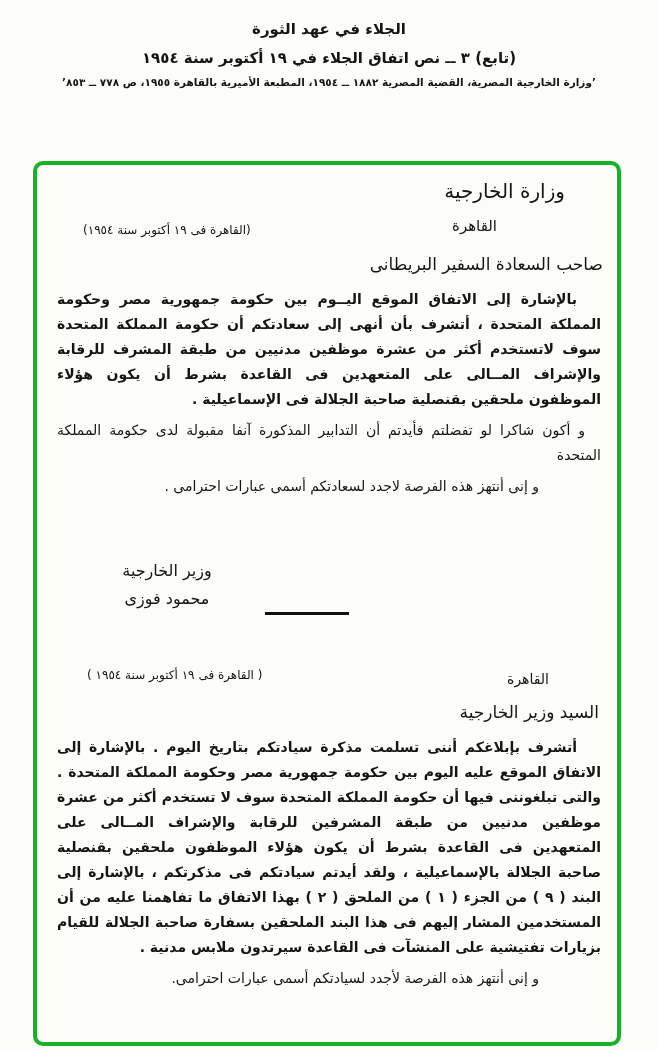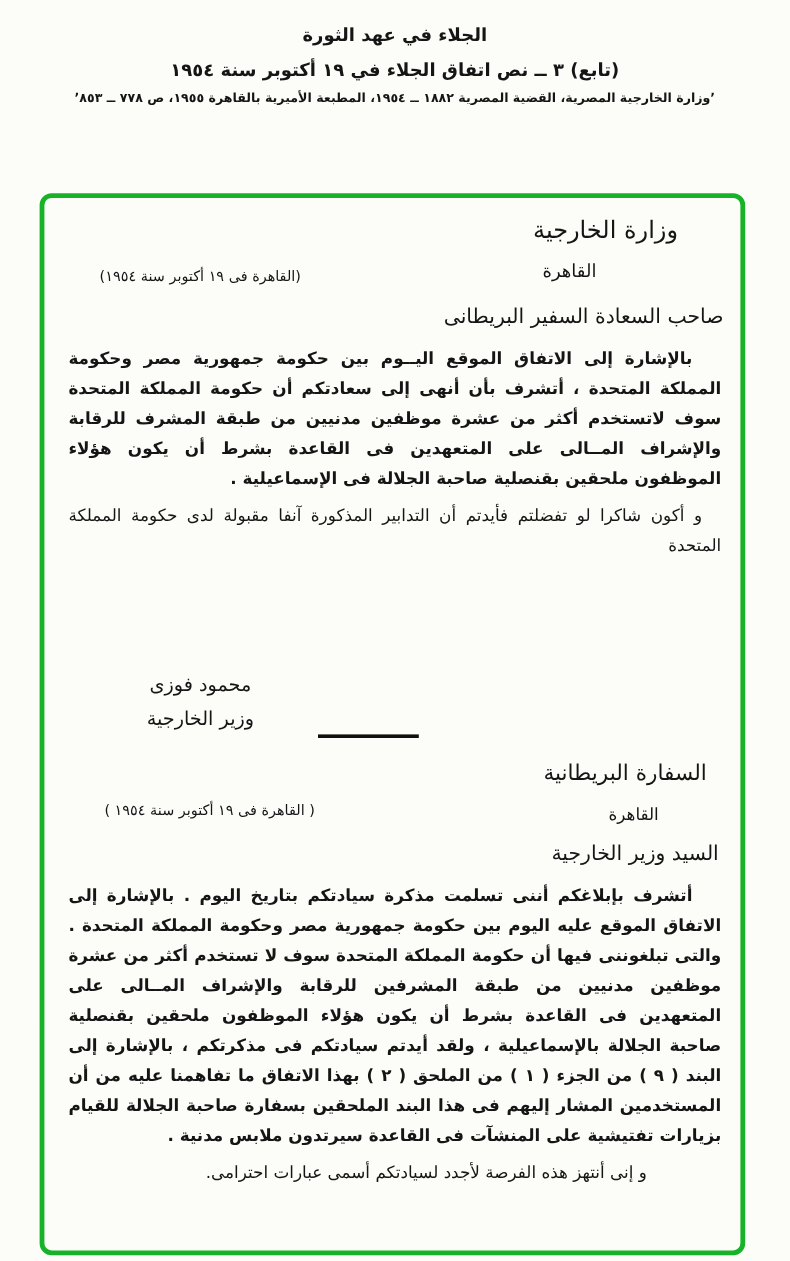--- a/index.html
+++ b/index.html
@@ -59,30 +59,30 @@
 <div class="doc-box" style="border-color: rgb(23, 178, 39);">
 
   <div class="lh1">وزارة الخارجية</div>
   <div class="city1">القاهرة</div>
   <div class="date1">(القاهرة فى ١٩ أكتوبر سنة ١٩٥٤)</div>
   <div class="sal1">صاحب السعادة السفير البريطانى</div>
 
   <div class="letter-body body1">
     <p class="indent">بالإشارة إلى الاتفاق الموقع اليــوم بين حكومة جمهورية مصر وحكومة المملكة المتحدة ، أتشرف بأن أنهى إلى سعادتكم أن حكومة المملكة المتحدة سوف لاتستخدم أكثر من عشرة موظفين مدنيين من طبقة المشرف للرقابة والإشراف المــالى على المتعهدين فى القاعدة بشرط أن يكون هؤلاء الموظفون ملحقين بقنصلية صاحبة الجلالة فى الإسماعيلية .</p>
     <p class="small-indent">و أكون شاكرا لو تفضلتم فأيدتم أن التدابير المذكورة آنفا مقبولة لدى حكومة المملكة المتحدة</p>
+    <p class="centered-line">و إنى أنتهز هذه الفرصة لاجدد لسعادتكم أسمى عبارات احترامى .</p>
   </div>
 
   <div class="sig1">
+    <div>وزير الخارجية</div>
     <div>محمود فوزى</div>
-    <div>وزير الخارجية</div>
   </div>
 
   <div class="divider1"></div>
 
-  <div class="lh2">السفارة البريطانية</div>
   <div class="city2">القاهرة</div>
   <div class="date2">( القاهرة فى ١٩ أكتوبر سنة ١٩٥٤ )</div>
   <div class="sal2">السيد وزير الخارجية</div>
 
   <div class="letter-body body2">
     <p class="indent">أتشرف بإبلاغكم أننى تسلمت مذكرة سيادتكم بتاريخ اليوم . بالإشارة إلى الاتفاق الموقع عليه اليوم بين حكومة جمهورية مصر وحكومة المملكة المتحدة . والتى تبلغوننى فيها أن حكومة المملكة المتحدة سوف لا تستخدم أكثر من عشرة موظفين مدنيين من طبقة المشرفين للرقابة والإشراف المــالى على المتعهدين فى القاعدة بشرط أن يكون هؤلاء الموظفون ملحقين بقنصلية صاحبة الجلالة بالإسماعيلية ، ولقد أيدتم سيادتكم فى مذكرتكم ، بالإشارة إلى البند ( ٩ ) من الجزء ( ١ ) من الملحق ( ٢ ) بهذا الاتفاق ما تفاهمنا عليه من أن المستخدمين المشار إليهم فى هذا البند الملحقين بسفارة صاحبة الجلالة للقيام بزيارات تفتيشية على المنشآت فى القاعدة سيرتدون ملابس مدنية .</p>
     <p class="centered-line">و إنى أنتهز هذه الفرصة لأجدد لسيادتكم أسمى عبارات احترامى.</p>
   </div>
 
 

